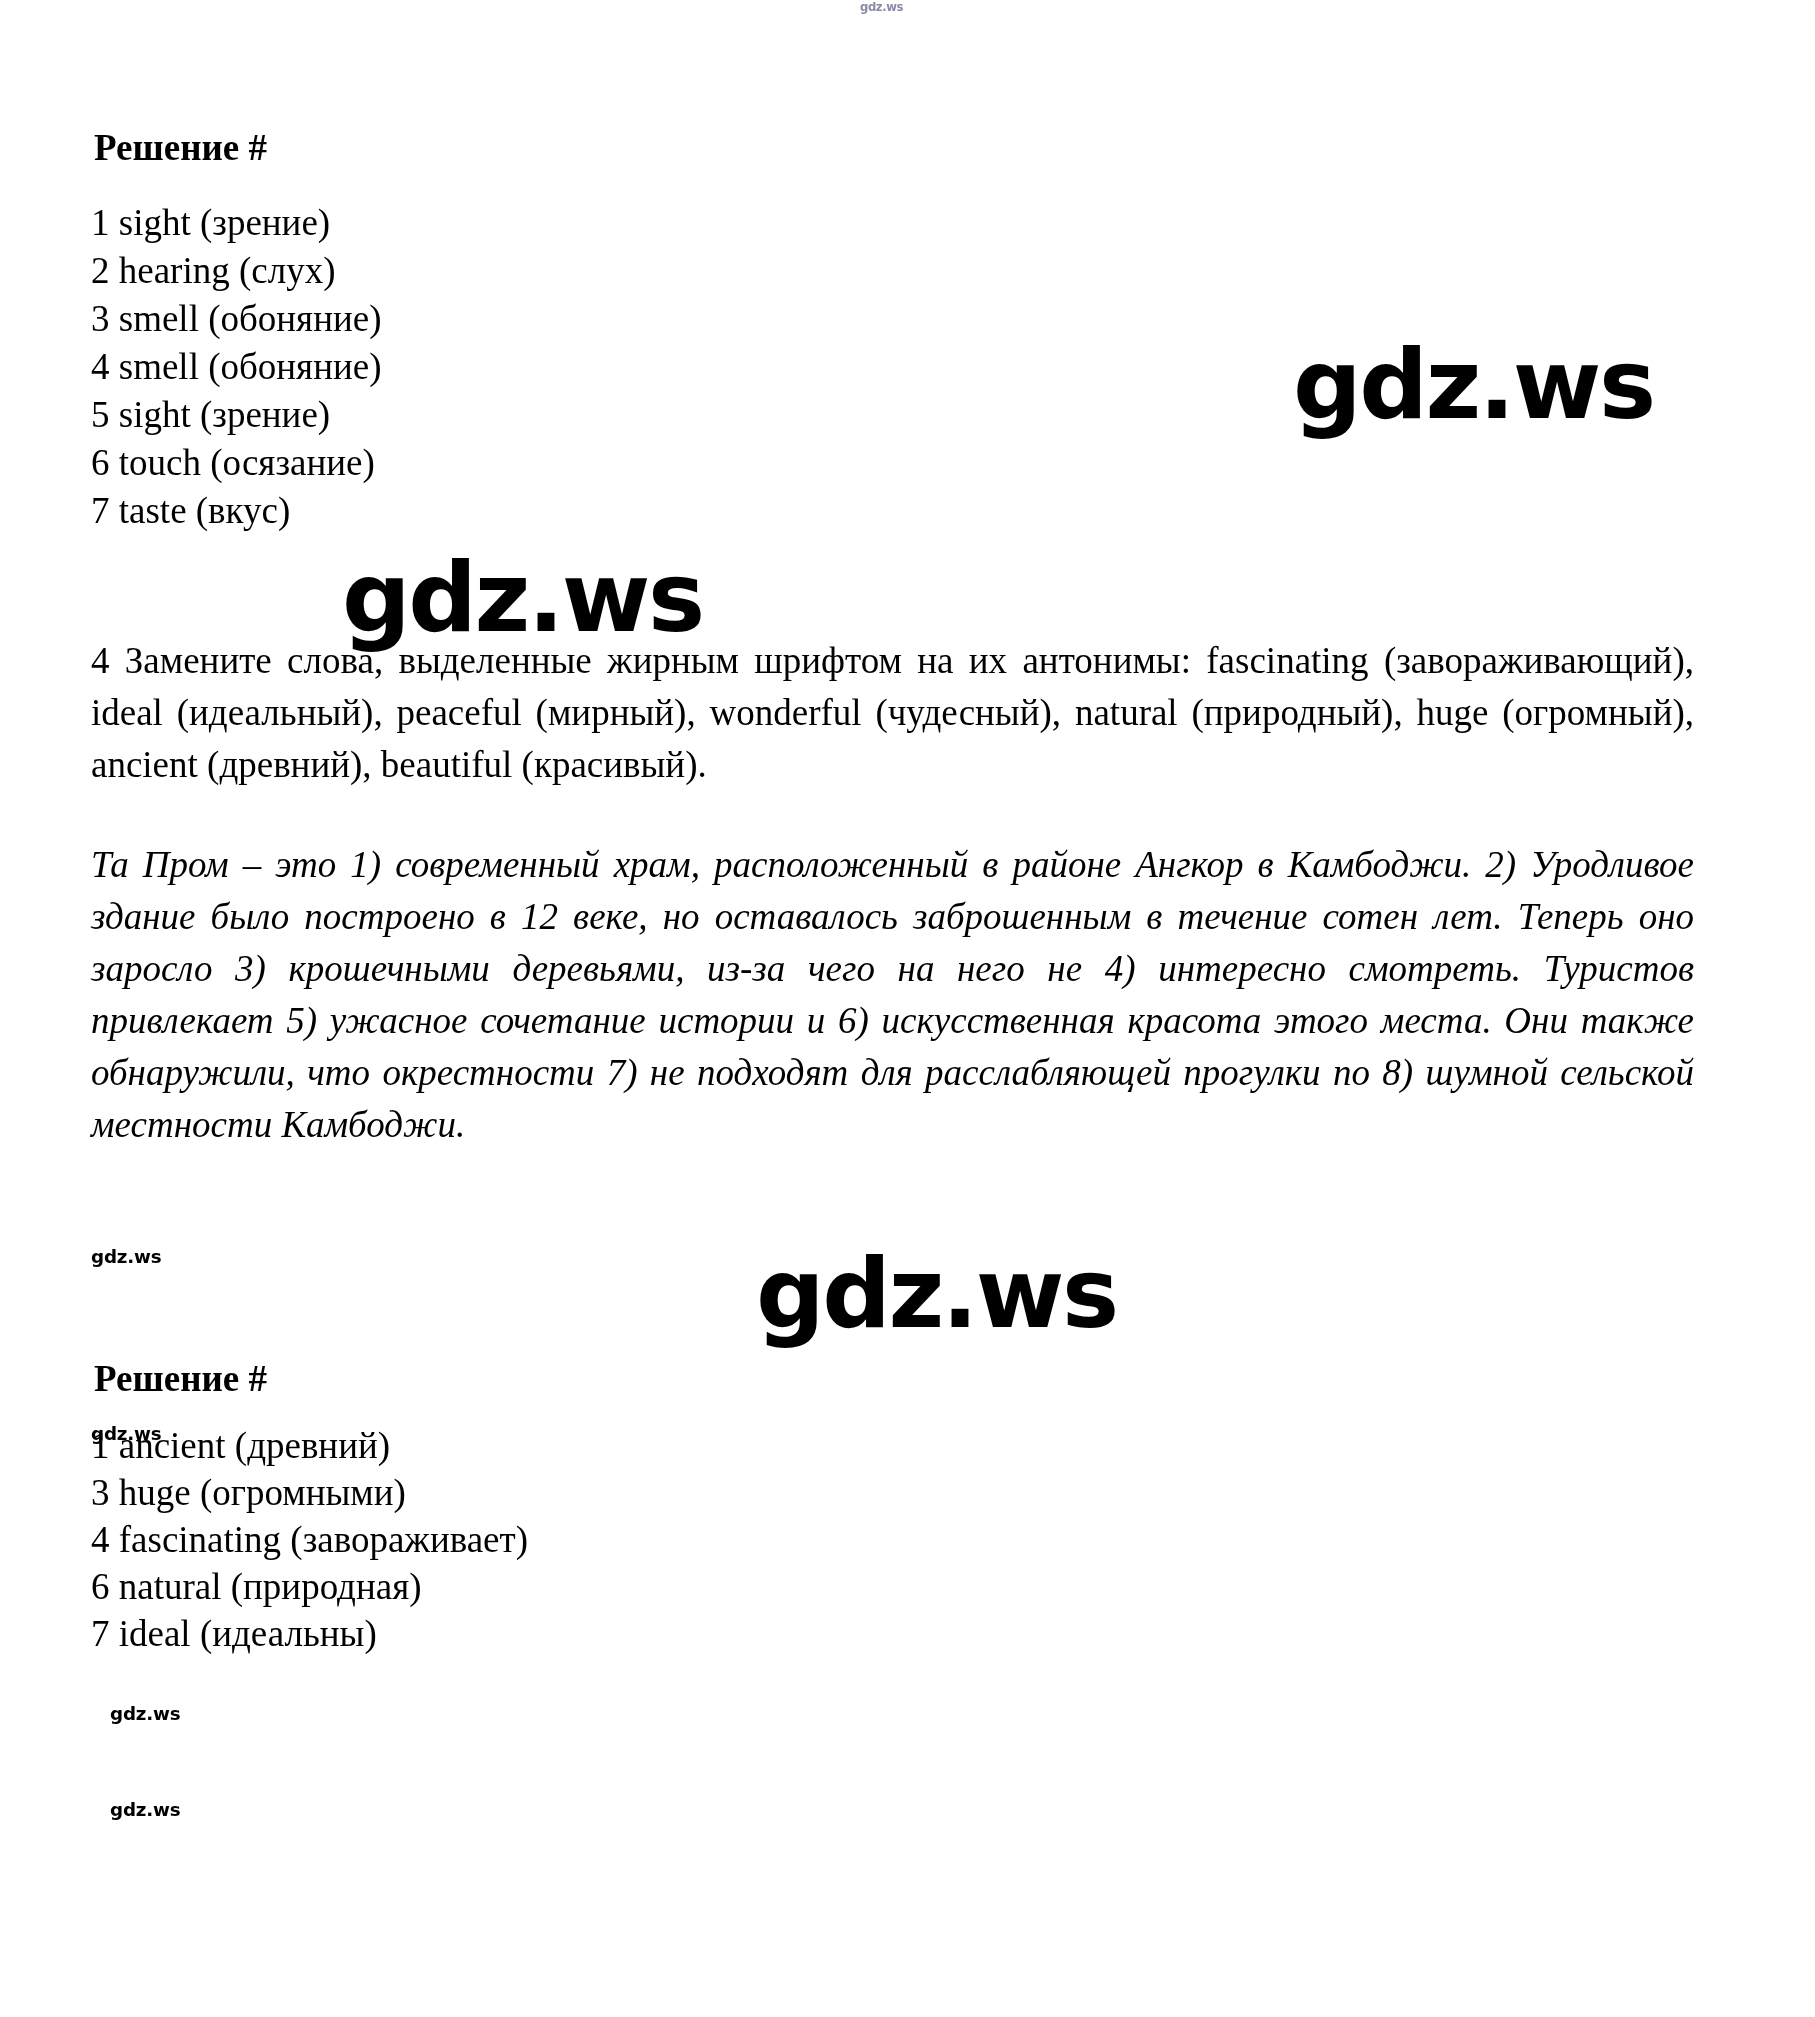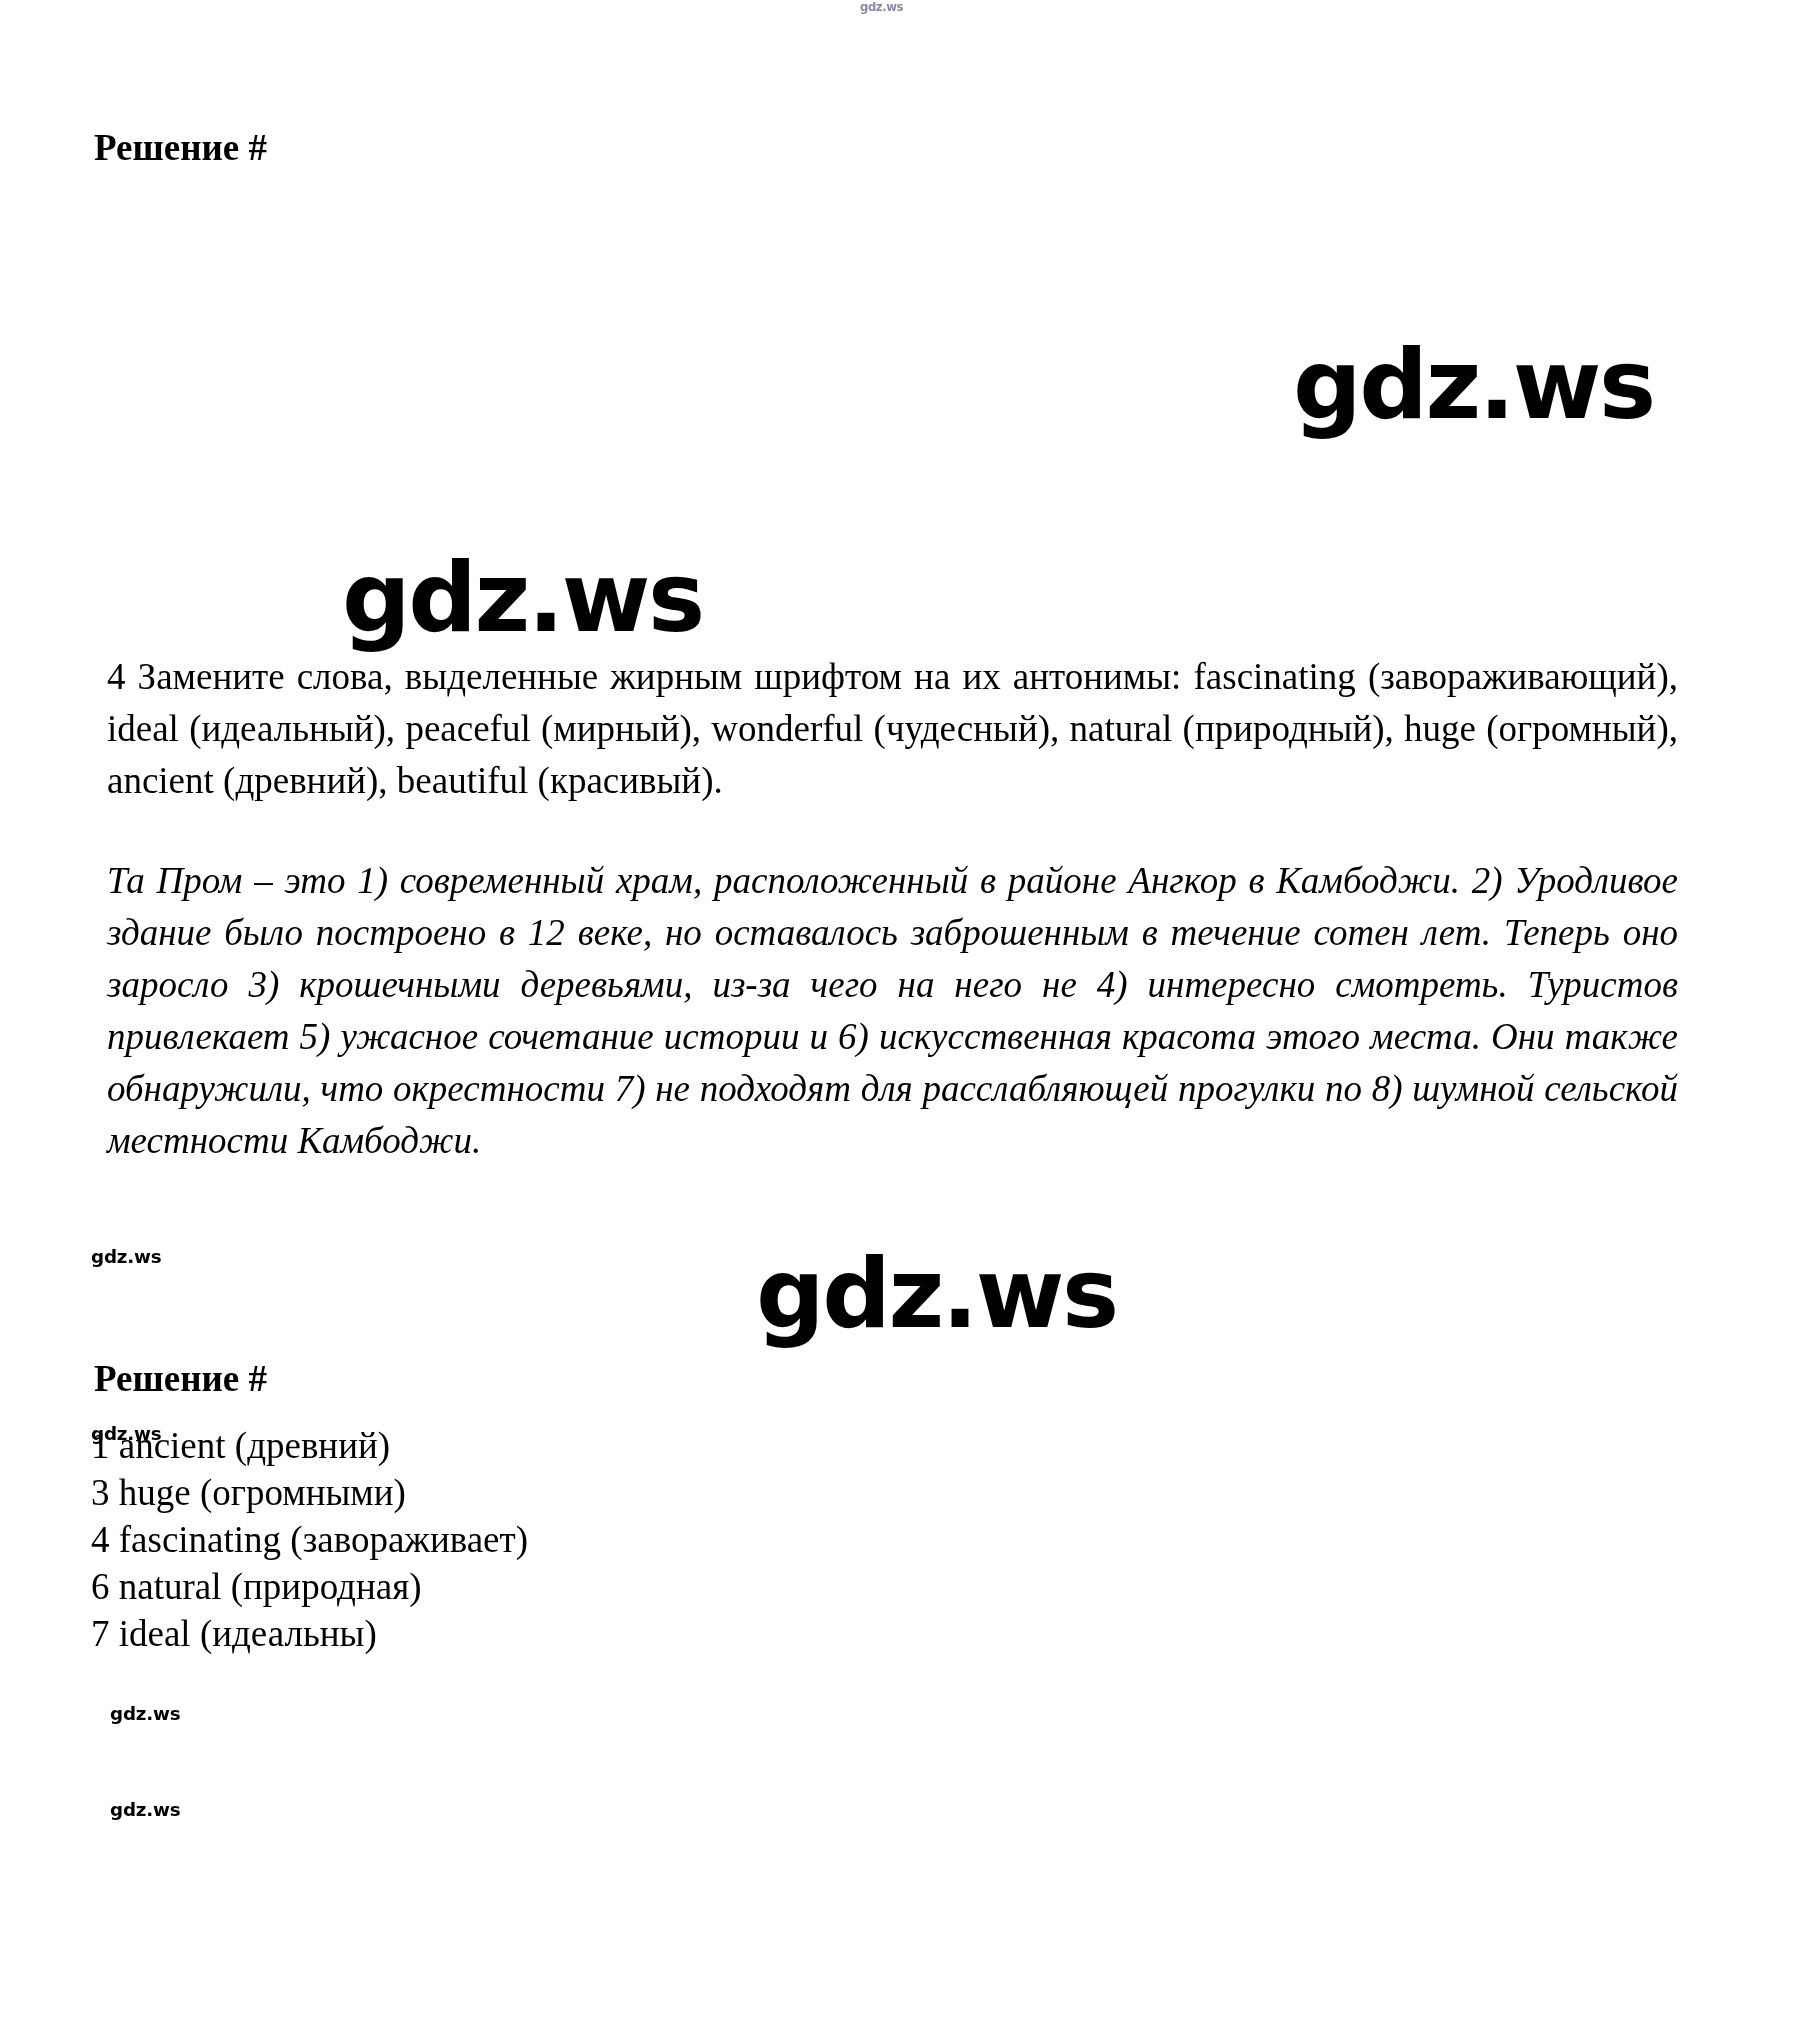--- a/index.html
+++ b/index.html
@@ -98,32 +98,41 @@
     width: 1603px;
     font-size: 37px;
     line-height: 52px;
     text-align: justify;
     text-justify: inter-word;
   }
   #task-intro { top: 635px; }
   #task-body  { top: 839px; font-style: italic; }
 
   .task-block p {
-    margin: 16px;
+    margin: 0;
   }
 </style>
 </head>
 <body>
 
 <div class="page">
 
   <div class="wm wm-top-tiny">gdz.ws</div>
 
   <h1 class="heading" id="heading-1">Решение #</h1>
 
+  <div class="answer-list" id="answers-1">
+    <div>1 sight (зрение)</div>
+    <div>2 hearing (слух)</div>
+    <div>3 smell (обоняние)</div>
+    <div>4 smell (обоняние)</div>
+    <div>5 sight (зрение)</div>
+    <div>6 touch (осязание)</div>
+    <div>7 taste (вкус)</div>
+  </div>
 
   <div class="wm wm-big-1">gdz.ws</div>
   <div class="wm wm-big-2">gdz.ws</div>
 
   <div class="task-block" id="task-intro">
     <p>4 Замените слова, выделенные жирным шрифтом на их антонимы: fascinating (завораживающий), ideal (идеальный), peaceful (мирный), wonderful (чудесный), natural (природный), huge (огромный), ancient (древний), beautiful (красивый).</p>
   </div>
 
   <div class="task-block" id="task-body">
     <p>Та Пром – это 1) современный храм, расположенный в районе Ангкор в Камбоджи. 2) Уродливое здание было построено в 12 веке, но оставалось заброшенным в течение сотен лет. Теперь оно заросло 3) крошечными деревьями, из-за чего на него не 4) интересно смотреть. Туристов привлекает 5) ужасное сочетание истории и 6) искусственная красота этого места. Они также обнаружили, что окрестности 7) не подходят для расслабляющей прогулки по 8) шумной сельской местности Камбоджи.</p>

